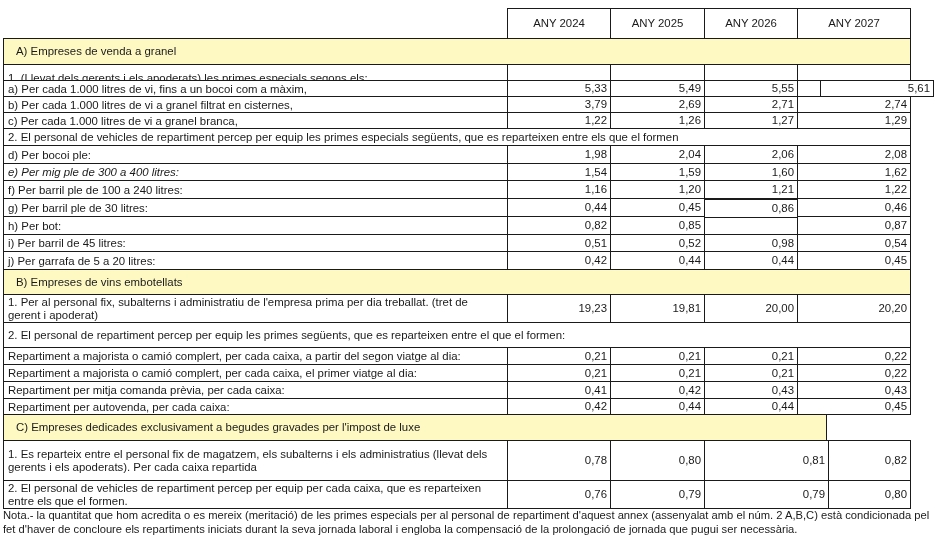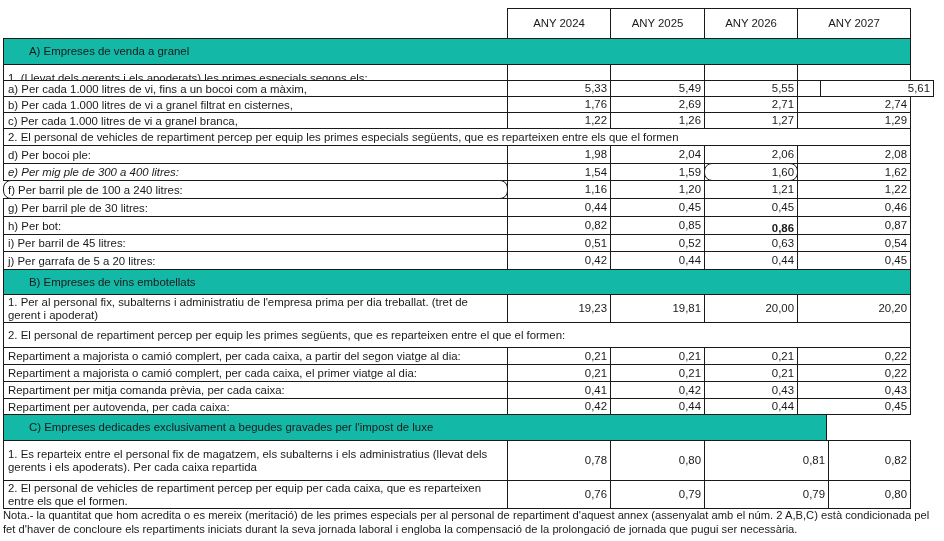--- a/index.html
+++ b/index.html
@@ -4,21 +4,21 @@
 <style>
   html, body { margin: 0; padding: 0; background: #ffffff; }
   body { width: 944px; height: 541px; position: relative; overflow: hidden;
          font-family: "Liberation Sans", sans-serif; color: #1a1a1a; }
   #tbl { position: absolute; left: 0; top: 0; width: 944px; height: 541px; }
   .cell { position: absolute; box-sizing: border-box; border: 1px solid #1a1a1a;
           font-size: 11.4px; line-height: 13px; overflow: hidden; background: #fff; }
   .lbl { padding: 1px 4px 0 4px; display: flex; align-items: center; }
   .num { padding: 0 3px 0 0; display: flex; align-items: center; justify-content: flex-end; }
   .hdr { display: flex; align-items: center; justify-content: center; font-size: 11.4px; }
-  .sec { background: #14b8a6; display: flex; align-items: center; padding-left: 25px; }
+  .sec { background: #fef9c3; display: flex; align-items: center; padding-left: 12px; }
   .note { position: absolute; left: 3px; top: 508px; width: 940px; font-size: 11.2px; line-height: 14px; }
 </style>
 </head>
 <body>
 
 <div id="tbl">
     <div class="cell hdr" style="left: 507px; top: 8px; width: 104px; height: 31px;">ANY 2024</div>
     <div class="cell hdr" style="left: 610px; top: 8px; width: 95px; height: 31px;">ANY 2025</div>
     <div class="cell hdr" style="left: 704px; top: 8px; width: 94px; height: 31px;">ANY 2026</div>
     <div class="cell hdr" style="left: 797px; top: 8px; width: 114px; height: 31px;">ANY 2027</div>
@@ -27,59 +27,59 @@
     <div class="cell num" style="left: 507px; top: 64px; width: 104px; height: 17px;"></div>
     <div class="cell num" style="left: 610px; top: 64px; width: 95px; height: 17px;"></div>
     <div class="cell num" style="left: 704px; top: 64px; width: 94px; height: 17px;"></div>
     <div class="cell num" style="left: 797px; top: 64px; width: 114px; height: 17px;"></div>
     <div class="cell lbl" style="left: 3px; top: 80px; width: 505px; height: 17px;">a) Per cada 1.000 litres de vi, fins a un bocoi com a màxim,</div>
     <div class="cell num" style="left: 507px; top: 80px; width: 104px; height: 17px;">5,33</div>
     <div class="cell num" style="left: 610px; top: 80px; width: 95px; height: 17px;">5,49</div>
     <div class="cell num" style="left: 704px; top: 80px; width: 94px; height: 17px; padding-left: 48px;">5,55</div>
     <div class="cell num" style="left: 820px; top: 80px; width: 114px; height: 17px;">5,61</div>
     <div class="cell lbl" style="left: 3px; top: 96px; width: 505px; height: 17px;">b) Per cada 1.000 litres de vi a granel filtrat en cisternes,</div>
-    <div class="cell num" style="left: 507px; top: 96px; width: 104px; height: 17px;">1,76</div>
+    <div class="cell num" style="left: 507px; top: 96px; width: 104px; height: 17px;">3,79</div>
     <div class="cell num" style="left: 610px; top: 96px; width: 95px; height: 17px;">2,69</div>
     <div class="cell num" style="left: 704px; top: 96px; width: 94px; height: 17px;">2,71</div>
     <div class="cell num" style="left: 797px; top: 96px; width: 114px; height: 17px;">2,74</div>
     <div class="cell lbl" style="left: 3px; top: 112px; width: 505px; height: 17px;">c) Per cada 1.000 litres de vi a granel branca,</div>
     <div class="cell num" style="left: 507px; top: 112px; width: 104px; height: 17px;">1,22</div>
     <div class="cell num" style="left: 610px; top: 112px; width: 95px; height: 17px;">1,26</div>
     <div class="cell num" style="left: 704px; top: 112px; width: 94px; height: 17px;">1,27</div>
     <div class="cell num" style="left: 797px; top: 112px; width: 114px; height: 17px;">1,29</div>
     <div class="cell lbl" style="left: 3px; top: 128px; width: 908px; height: 18px;">2. El personal de vehicles de repartiment percep per equip les primes especials següents, que es reparteixen entre els que el formen</div>
     <div class="cell lbl" style="left: 3px; top: 145px; width: 505px; height: 19px;">d) Per bocoi ple:</div>
     <div class="cell num" style="left: 507px; top: 145px; width: 104px; height: 19px;">1,98</div>
     <div class="cell num" style="left: 610px; top: 145px; width: 95px; height: 19px;">2,04</div>
     <div class="cell num" style="left: 704px; top: 145px; width: 94px; height: 19px;">2,06</div>
     <div class="cell num" style="left: 797px; top: 145px; width: 114px; height: 19px;">2,08</div>
     <div class="cell lbl" style="left: 3px; top: 163px; width: 505px; height: 18px; font-style: italic;">e) Per mig ple de 300 a 400 litres:</div>
     <div class="cell num" style="left: 507px; top: 163px; width: 104px; height: 18px;">1,54</div>
     <div class="cell num" style="left: 610px; top: 163px; width: 95px; height: 18px;">1,59</div>
-    <div class="cell num" style="left: 704px; top: 163px; width: 94px; height: 18px; border-radius: 8px;">1,60</div>
+    <div class="cell num" style="left: 704px; top: 163px; width: 94px; height: 18px;">1,60</div>
     <div class="cell num" style="left: 797px; top: 163px; width: 114px; height: 18px;">1,62</div>
-    <div class="cell lbl" style="left: 3px; top: 180px; width: 505px; height: 19px; border-radius: 8px;">f) Per barril ple de 100 a 240 litres:</div>
+    <div class="cell lbl" style="left: 3px; top: 180px; width: 505px; height: 19px;">f) Per barril ple de 100 a 240 litres:</div>
     <div class="cell num" style="left: 507px; top: 180px; width: 104px; height: 19px;">1,16</div>
     <div class="cell num" style="left: 610px; top: 180px; width: 95px; height: 19px;">1,20</div>
     <div class="cell num" style="left: 704px; top: 180px; width: 94px; height: 19px;">1,21</div>
     <div class="cell num" style="left: 797px; top: 180px; width: 114px; height: 19px;">1,22</div>
     <div class="cell lbl" style="left: 3px; top: 198px; width: 505px; height: 19px;">g) Per barril ple de 30 litres:</div>
     <div class="cell num" style="left: 507px; top: 198px; width: 104px; height: 19px;">0,44</div>
     <div class="cell num" style="left: 610px; top: 198px; width: 95px; height: 19px;">0,45</div>
     <div class="cell num" style="left: 704px; top: 198px; width: 94px; height: 19px;">0,45</div>
     <div class="cell num" style="left: 797px; top: 198px; width: 114px; height: 19px;">0,46</div>
     <div class="cell lbl" style="left: 3px; top: 216px; width: 505px; height: 19px;">h) Per bot:</div>
     <div class="cell num" style="left: 507px; top: 216px; width: 104px; height: 19px;">0,82</div>
     <div class="cell num" style="left: 610px; top: 216px; width: 95px; height: 19px;">0,85</div>
-    <div class="cell num" style="left: 704px; top: 216px; width: 94px; height: 25px; font-weight: bold;">0,86</div>
+    <div class="cell num" style="left: 704px; top: 199px; width: 94px; height: 19px;">0,86</div>
     <div class="cell num" style="left: 797px; top: 216px; width: 114px; height: 19px;">0,87</div>
     <div class="cell lbl" style="left: 3px; top: 234px; width: 505px; height: 18px;">i) Per barril de 45 litres:</div>
     <div class="cell num" style="left: 507px; top: 234px; width: 104px; height: 18px;">0,51</div>
     <div class="cell num" style="left: 610px; top: 234px; width: 95px; height: 18px;">0,52</div>
-    <div class="cell num" style="left: 704px; top: 234px; width: 94px; height: 18px;">0,63</div>
+    <div class="cell num" style="left: 704px; top: 234px; width: 94px; height: 18px;">0,98</div>
     <div class="cell num" style="left: 797px; top: 234px; width: 114px; height: 18px;">0,54</div>
     <div class="cell lbl" style="left: 3px; top: 251px; width: 505px; height: 19px;">j) Per garrafa de 5 a 20 litres:</div>
     <div class="cell num" style="left: 507px; top: 251px; width: 104px; height: 19px;">0,42</div>
     <div class="cell num" style="left: 610px; top: 251px; width: 95px; height: 19px;">0,44</div>
     <div class="cell num" style="left: 704px; top: 251px; width: 94px; height: 19px;">0,44</div>
     <div class="cell num" style="left: 797px; top: 251px; width: 114px; height: 19px;">0,45</div>
     <div class="cell sec" style="left: 3px; top: 269px; width: 908px; height: 26px;">B) Empreses de vins embotellats</div>
     <div class="cell lbl" style="left: 3px; top: 294px; width: 505px; height: 29px;">1. Per al personal fix, subalterns i administratiu de l'empresa prima per dia treballat. (tret de gerent i apoderat)</div>
     <div class="cell num" style="left: 507px; top: 294px; width: 104px; height: 29px;">19,23</div>
     <div class="cell num" style="left: 610px; top: 294px; width: 95px; height: 29px;">19,81</div>

